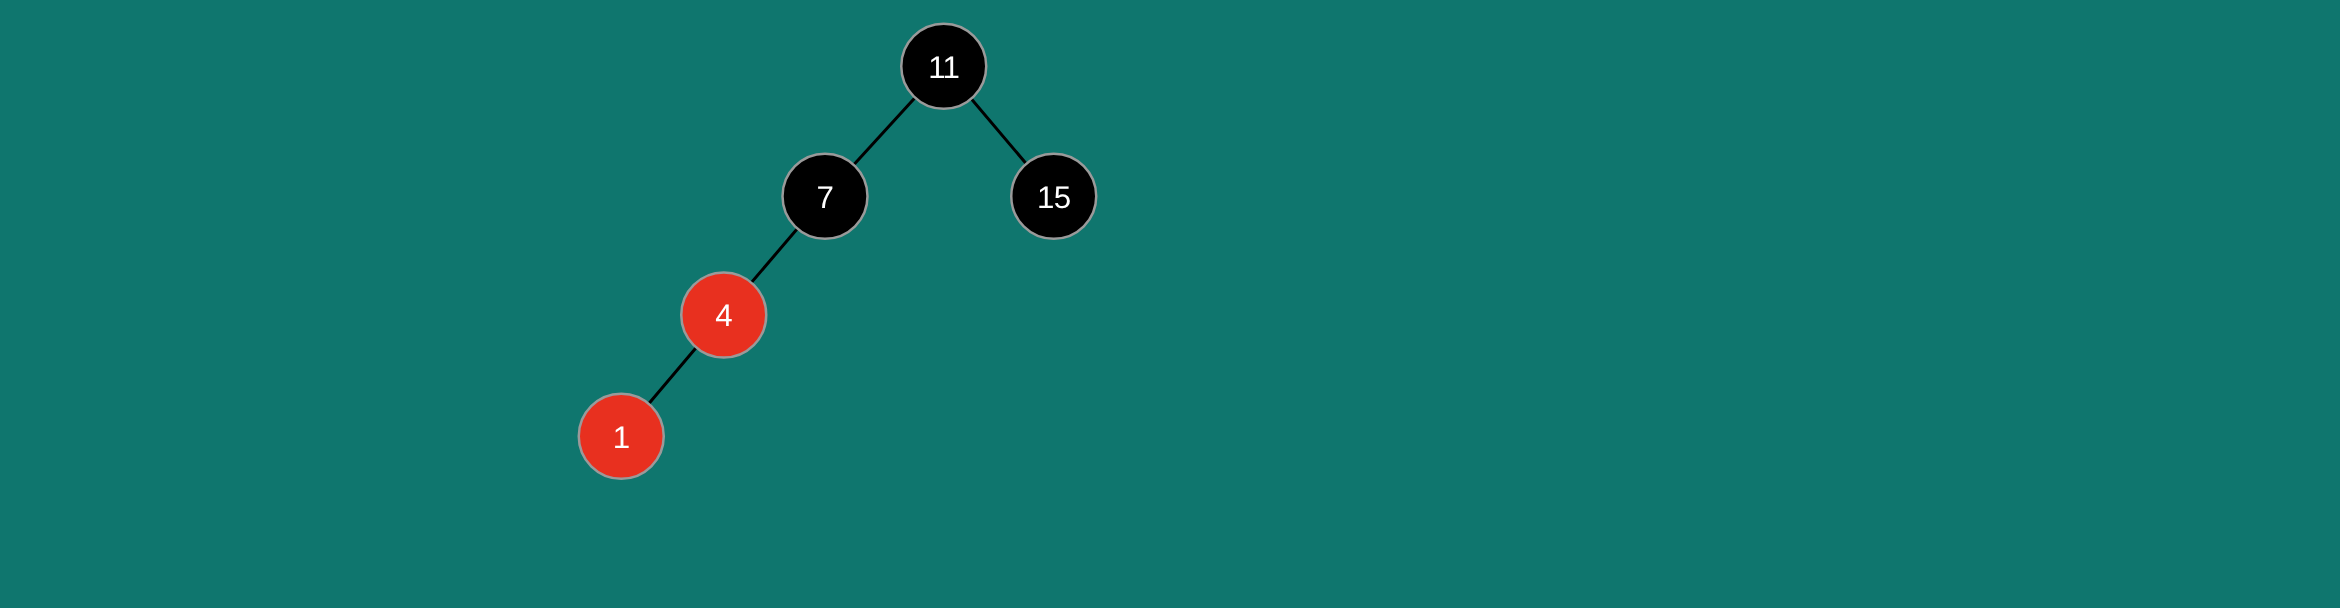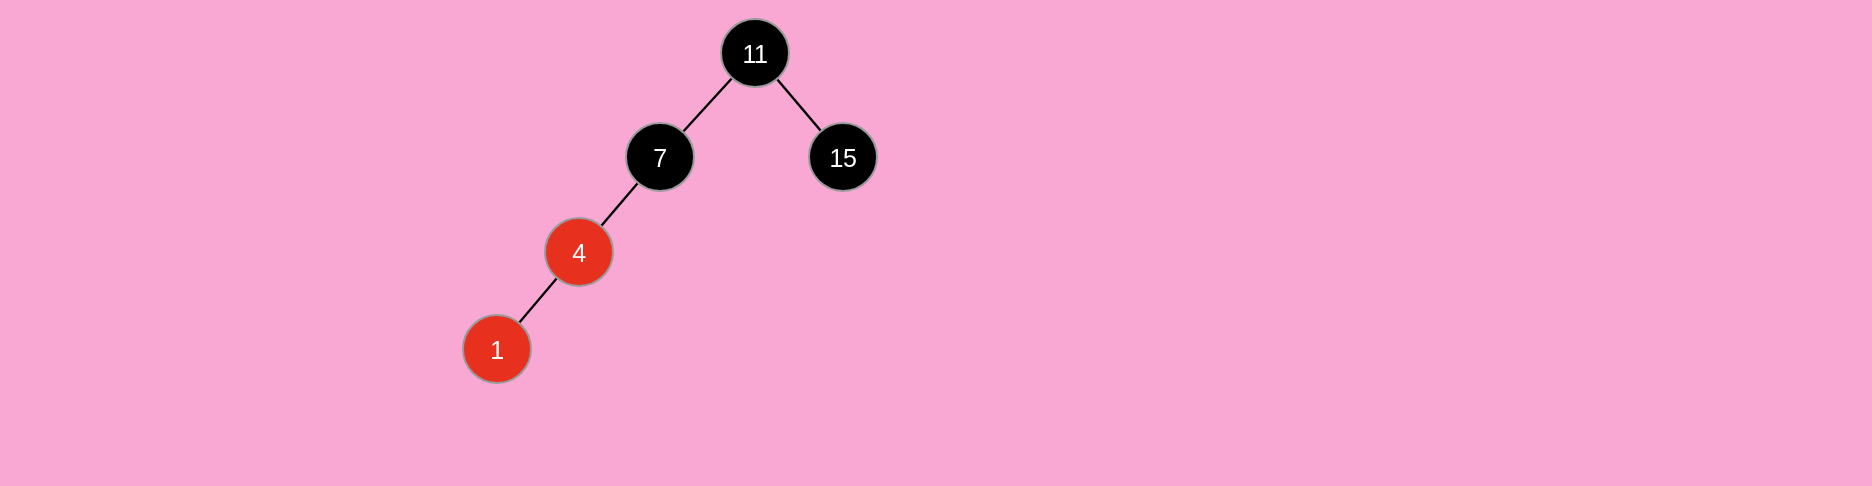--- a/index.html
+++ b/index.html
@@ -8,21 +8,21 @@
     padding: 0;
     background: #ffffff;
   }
   body {
     font-family: "Liberation Sans", sans-serif;
   }
   #canvas {
     position: relative;
     width: 1872px;
     height: 486px;
-    background: #f9a8d4;
+    background: #0f766e;
     overflow: hidden;
   }
   #tree-svg {
     position: absolute;
     top: 0;
     left: 0;
     width: 1872px;
     height: 486px;
     display: block;
   }

